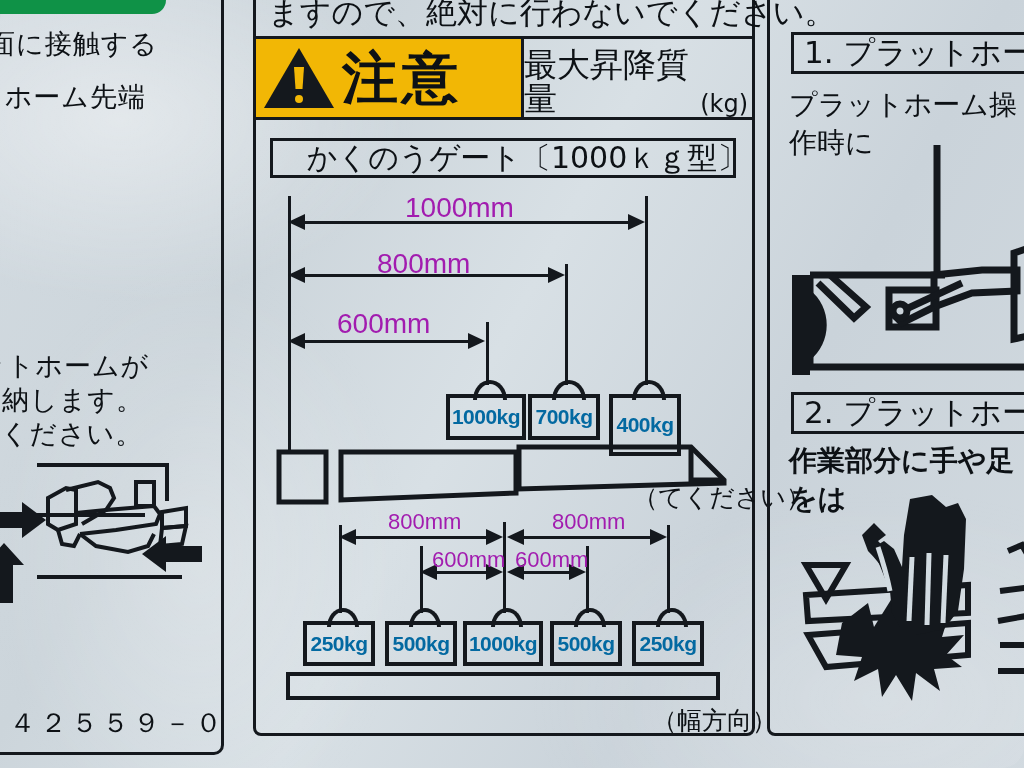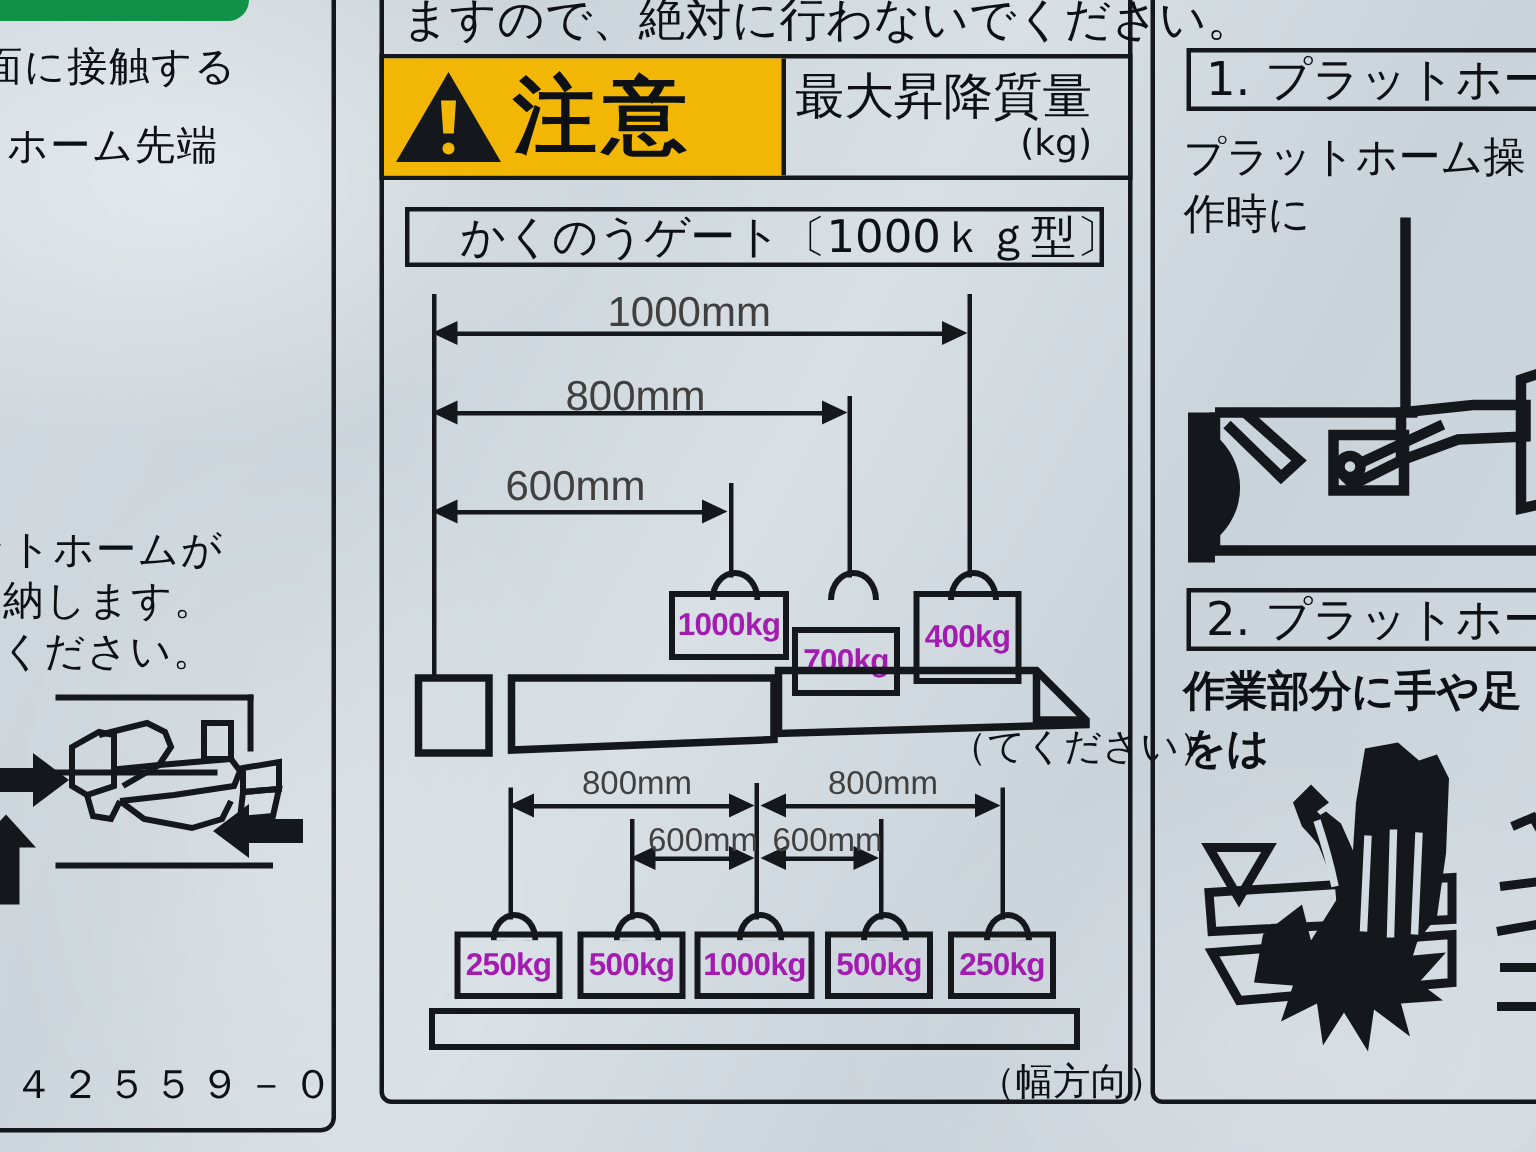--- a/index.html
+++ b/index.html
@@ -31,30 +31,30 @@
   .bar{position:absolute;background:#14181d;}
   .titlebox{
     position:absolute;border:3px solid #14181d;box-sizing:border-box;
     display:flex;align-items:center;justify-content:center;
     color:#0d1115;white-space:nowrap;
   }
 
   
   #cautionBand{position:absolute;left:253px;top:36px;width:502px;height:84px;border:3px solid #14181d;box-sizing:border-box;display:flex;}
   #cautionYellow{width:268px;background:#f2b705;border-right:3px solid #14181d;display:flex;align-items:center;gap:6px;padding-left:6px;box-sizing:border-box;}
-  #cautionText{flex:1;display:flex;flex-direction:column;align-items:flex-end;justify-content:center;padding-right:24px;box-sizing:border-box;}
+  #cautionText{flex:1;display:flex;flex-direction:row;align-items:flex-end;justify-content:center;padding-right:4px;box-sizing:border-box;}
 
   
   .weight{position:absolute;}
   .whook{position:absolute;border:4px solid #14181d;border-bottom:none;border-radius:50% 50% 0 0 / 100% 100% 0 0;}
   .wbox{position:absolute;border:4px solid #14181d;box-sizing:border-box;display:flex;align-items:center;justify-content:center;
-        color:#a21caf;font-weight:bold;letter-spacing:-.5px;background:rgba(0,0,0,0);}
-
-  
-  .dimlabel{position:absolute;color:#404040;white-space:nowrap;}
+        color:#0369a1;font-weight:bold;letter-spacing:-.5px;background:rgba(0,0,0,0);}
+
+  
+  .dimlabel{position:absolute;color:#a21caf;white-space:nowrap;}
   .leader{position:absolute;width:3px;background:#14181d;}
   .dimline{position:absolute;height:3px;background:#14181d;}
   .arr{position:absolute;width:0;height:0;}
   .arrL{border-top:8px solid transparent;border-bottom:8px solid transparent;border-right:17px solid #14181d;}
   .arrR{border-top:8px solid transparent;border-bottom:8px solid transparent;border-left:17px solid #14181d;}
 
   .dirlabel{position:absolute;color:#0d1115;white-space:nowrap;}
   svg{display:block;overflow:visible;}
 </style>
 </head>
@@ -147,21 +147,21 @@
 <div class="arr arrR" style="left:468px;top:333px;"></div>
 <div class="dimlabel" style="left:337px;top:308px;font-size:28px;">600mm</div>
 
 <div class="weight">
   <div class="whook" style="left:473px;top:380px;width:26px;height:16px;"></div>
   <div class="wbox" style="left:446px;top:394px;width:80px;height:46px;font-size:21px;">1000kg</div>
 </div>
 
 <div class="weight">
   <div class="whook" style="left:552px;top:380px;width:26px;height:16px;"></div>
-  <div class="wbox" style="left:528px;top:394px;width:72px;height:46px;font-size:21px;margin-top:24px;">700kg</div>
+  <div class="wbox" style="left:528px;top:394px;width:72px;height:46px;font-size:21px;">700kg</div>
 </div>
 
 <div class="weight">
   <div class="whook" style="left:632px;top:380px;width:26px;height:16px;"></div>
   <div class="wbox" style="left:609px;top:394px;width:72px;height:62px;font-size:21px;">400kg</div>
 </div>
 
 <svg style="position:absolute;left:276px;top:443px;" width="460" height="66" viewBox="0 0 460 66">
   <g fill="none" stroke="#14181d" stroke-width="5">
     <rect x="3" y="9" width="47" height="50"></rect>

